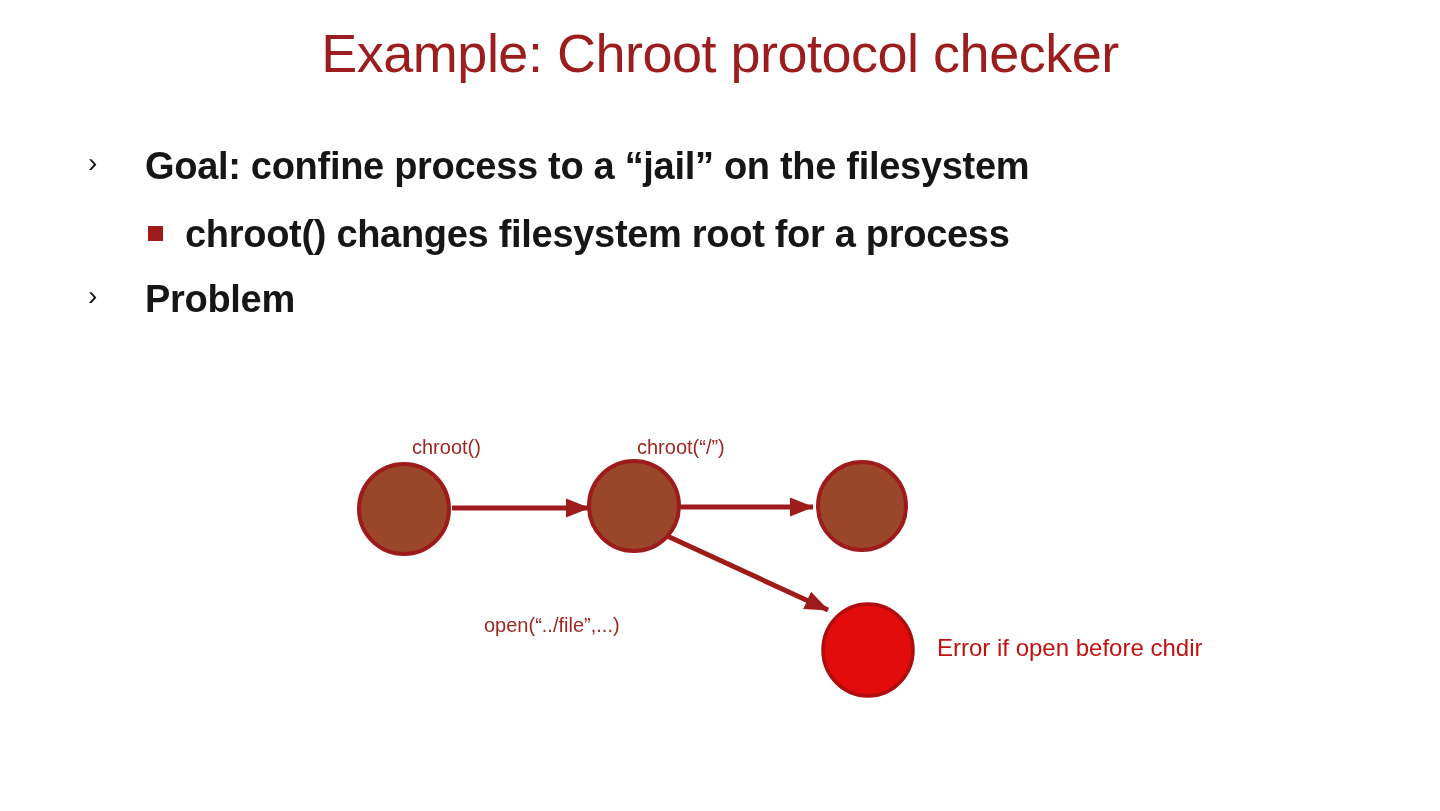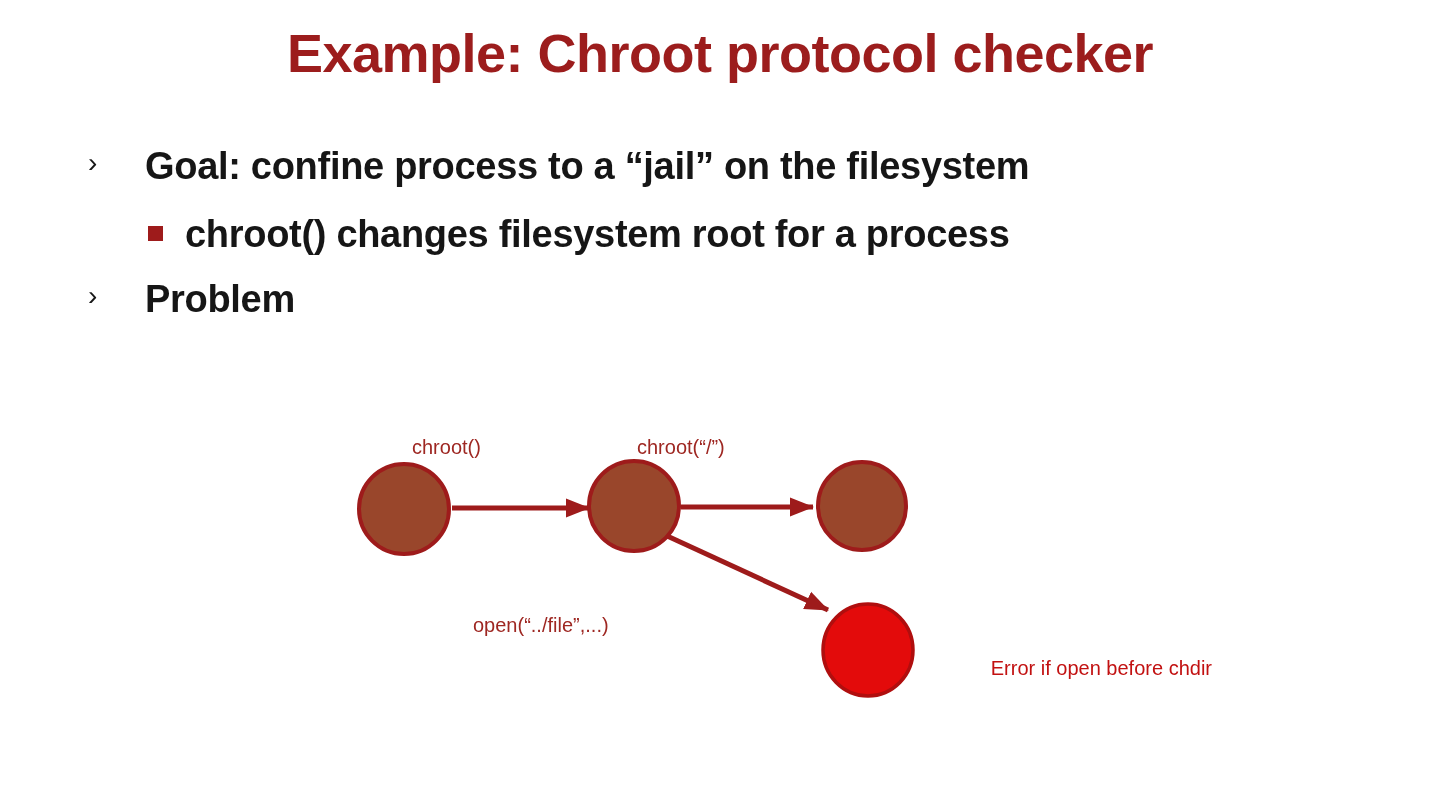--- a/index.html
+++ b/index.html
@@ -16,21 +16,21 @@
     overflow: hidden;
     margin: 0 auto;
   }
   .title {
     position: absolute;
     top: 22px;
     left: 0;
     width: 100%;
     text-align: center;
     font-size: 54px;
-    font-weight: 700;
+    font-weight: 400;
     color: var(--title, #9c1d1d);
     letter-spacing: -0.5px;
     white-space: nowrap;
   }
   .row {
     position: absolute;
     font-size: 38px;
     color: var(--body, #161616);
     white-space: nowrap;
     line-height: 1.2;
@@ -78,26 +78,25 @@
   .arrowhead { fill: var(--arrow, #9e1b1b); }
   .edge-label {
     position: absolute;
     font-size: 20px;
     color: var(--edge-label, #9e2722);
     white-space: nowrap;
   }
   .annotation {
     position: absolute;
     left: 937px;
-    top: 650px;
+    top: 630px;
     width: 275px;
-    font-size: 20px;
+    font-size: 24px;
     line-height: 36px;
     color: var(--annotation, #c21111);
-    text-align: right;
   }
 </style>
 </head>
 <body>
 
 <div id="slide">
 
   <div class="title">Example: Chroot protocol checker</div>
 
   <div class="row h" style="top:144px">
@@ -128,17 +127,17 @@
     <line class="edge" x1="665" y1="535" x2="828" y2="610" marker-end="url(#ah)"></line>
 
     <circle class="state" cx="404" cy="509" r="45"></circle>
     <circle class="state" cx="634" cy="506" r="45"></circle>
     <circle class="state" cx="862" cy="506" r="44"></circle>
     <ellipse class="state-error" cx="868" cy="650" rx="45" ry="46"></ellipse>
   </svg>
 
   <div class="edge-label" style="left:412px; top:436px">chroot()</div>
   <div class="edge-label" style="left:637px; top:436px">chroot(“/”)</div>
-  <div class="edge-label" style="left:473px; top:614px">open(“../file”,...)</div>
+  <div class="edge-label" style="left:484px; top:614px">open(“../file”,...)</div>
 
   <div class="annotation">Error if open before chdir</div>
 
 </div>
 
 </body></html>

